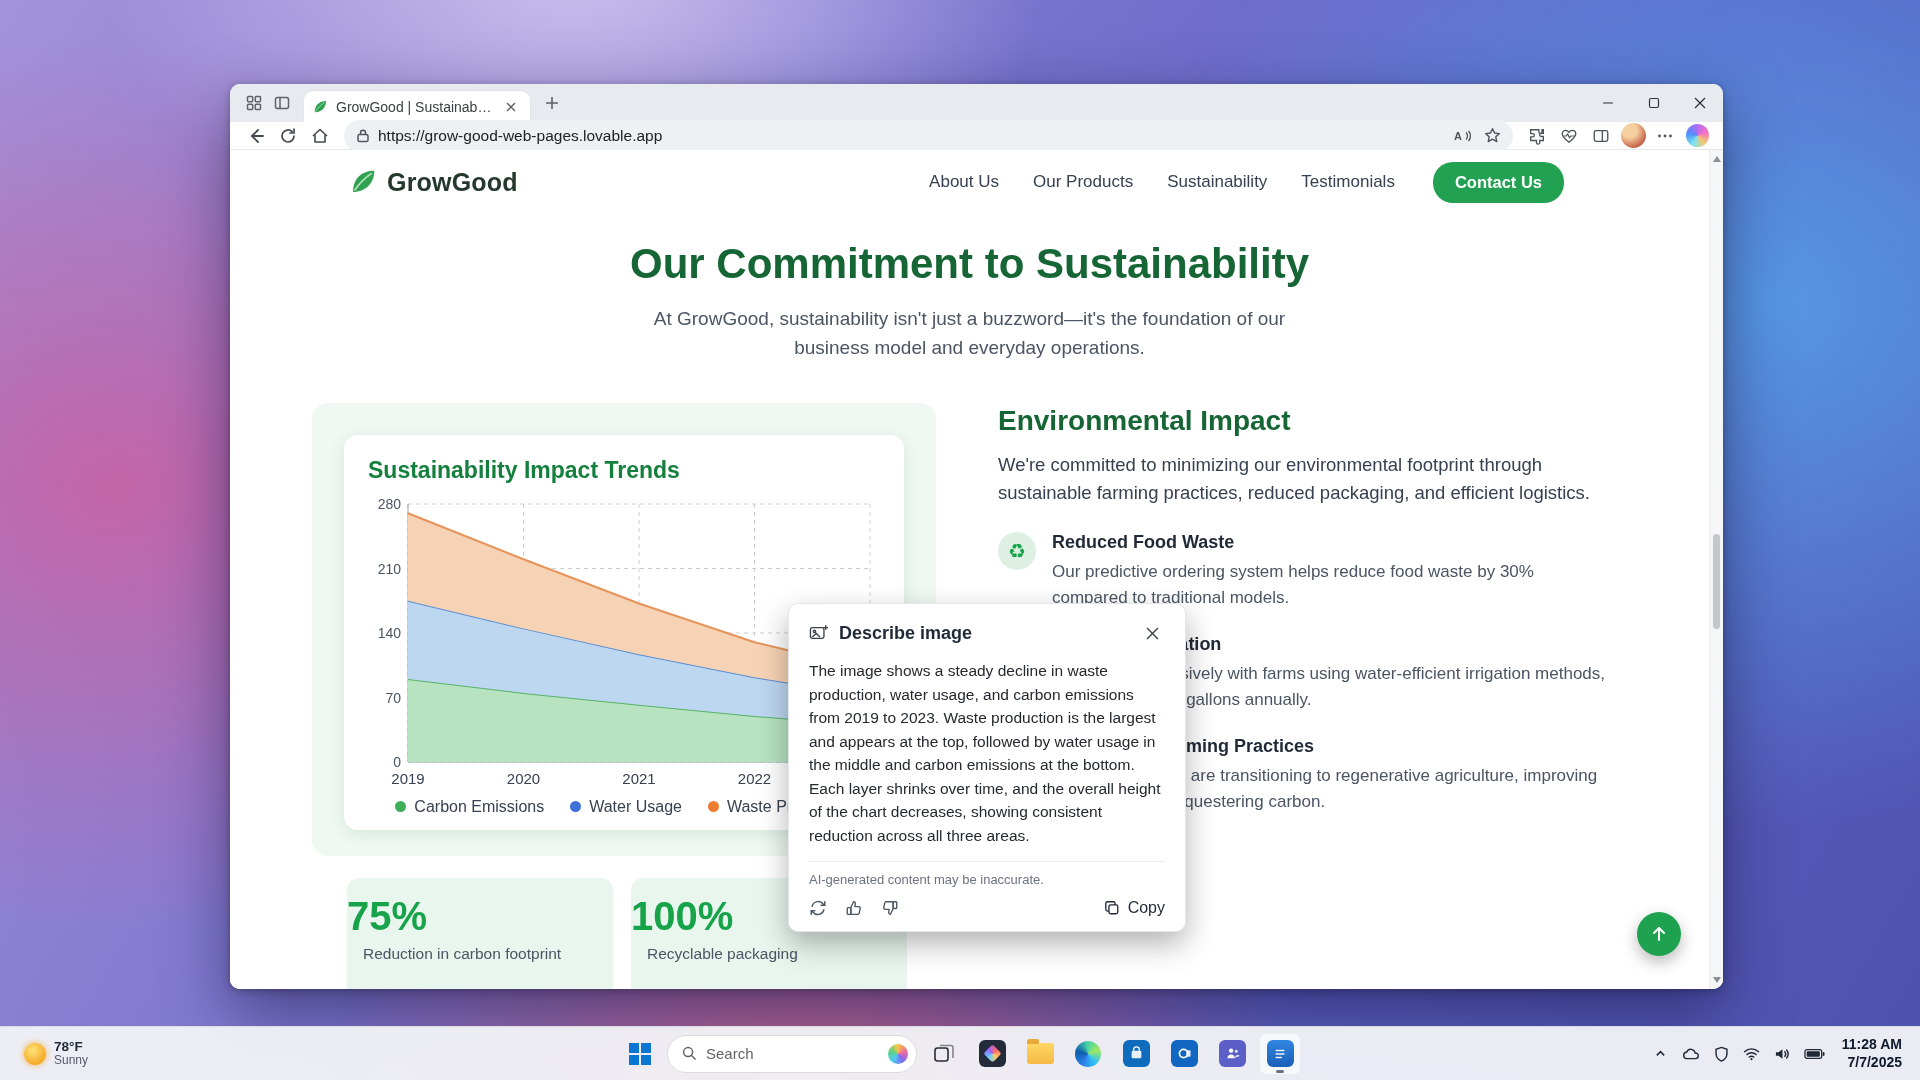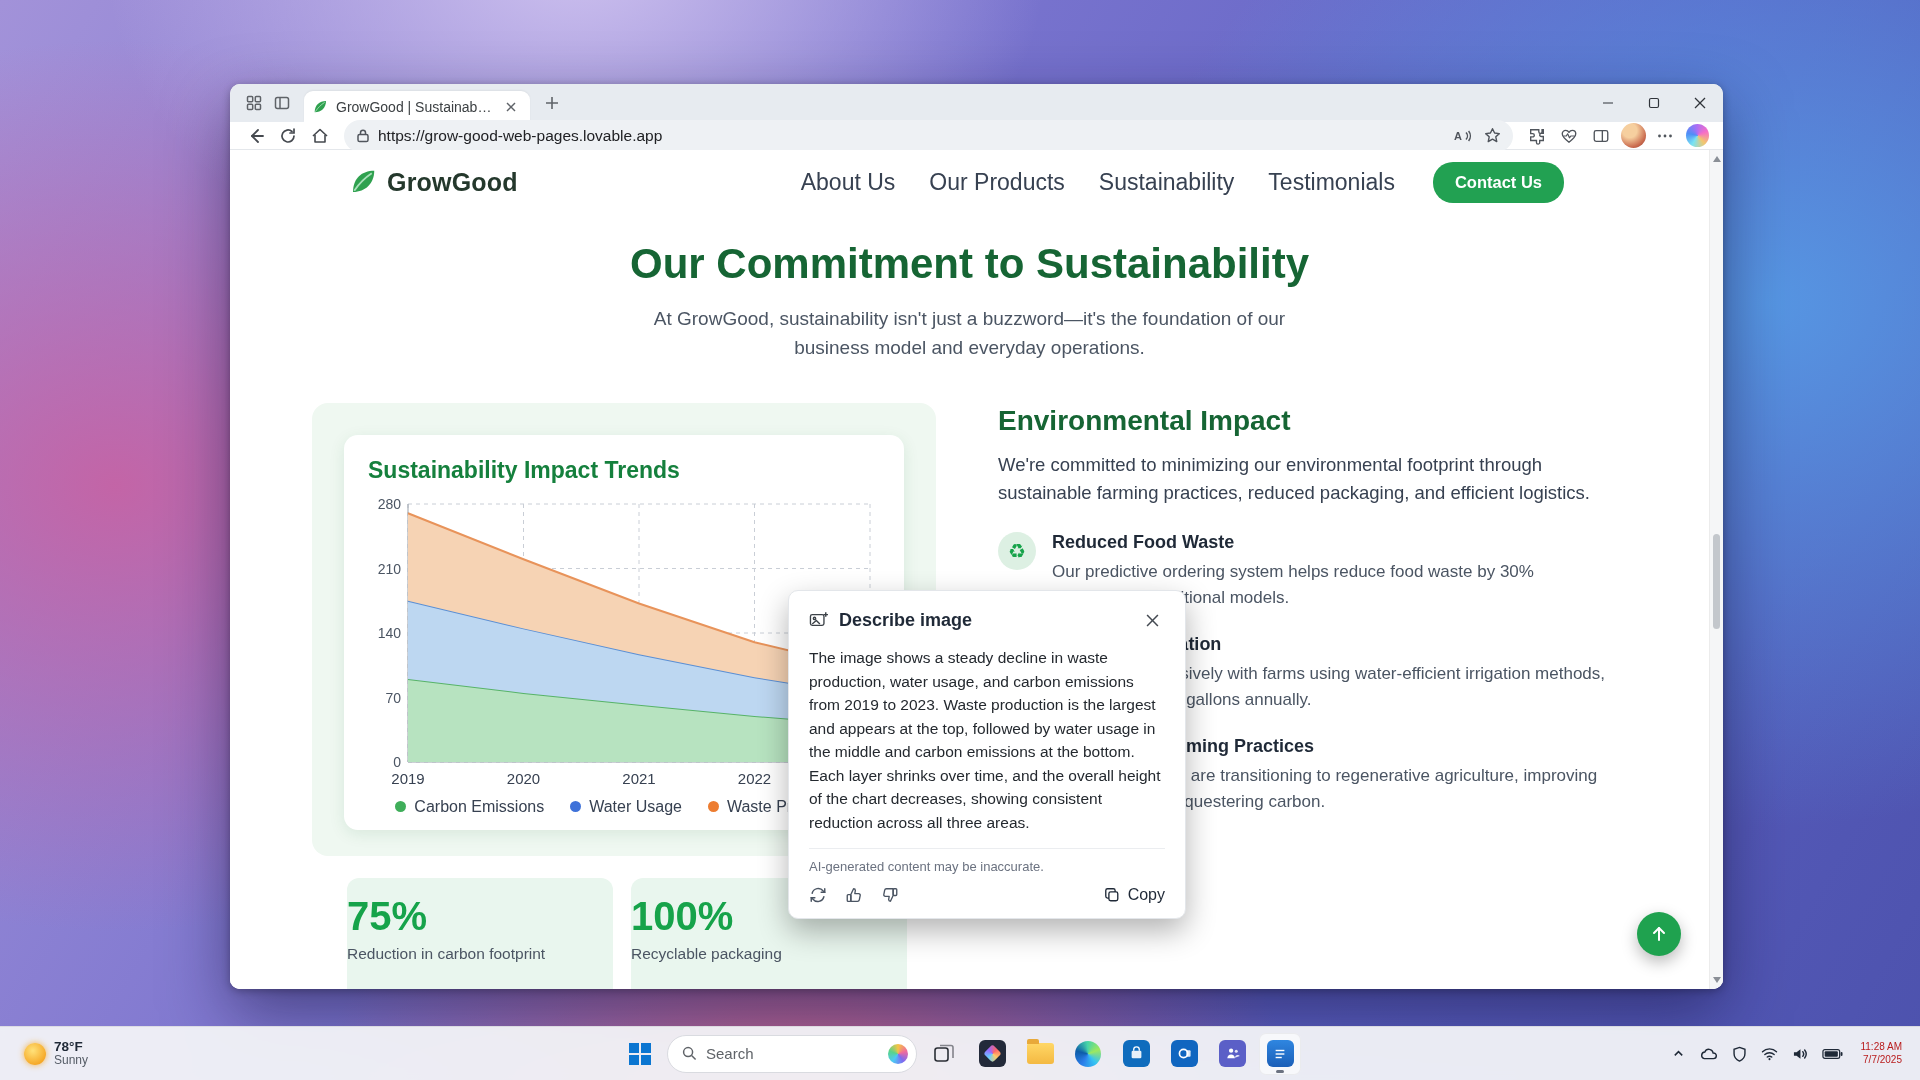--- a/index.html
+++ b/index.html
@@ -40,21 +40,21 @@
   .copilot { width:23px; height:23px; border-radius:50%; background:conic-gradient(from 210deg, #79e3f2, #4e8ef7, #a96ef5, #f76ec7, #f2c76e, #79e3f2); flex:none; }
 
   
   .page { position:relative; flex:1; background:#fff; overflow:hidden; }
   .page-inner { position:absolute; left:0; top:0; right:14px; bottom:0; overflow:hidden; background:#fff; }
 
   .site-nav { height:64px; display:flex; align-items:center; padding:0 145px 0 118px; }
   .brand { display:flex; align-items:center; gap:9px; }
   .brand-text { font-size:25px; font-weight:700; color:#24382c; letter-spacing:.2px; }
   .nav-links { margin-left:auto; display:flex; align-items:center; gap:34px; }
-  .nav-link { font-size:23px; color:#374151; }
+  .nav-link { font-size:17px; color:#374151; }
   .cta-btn { margin-left:38px; background:#22a152; color:#fff; font-size:16.5px; font-weight:600; padding:11px 22px; border-radius:20px; }
 
   .hero-title { margin-top:26px; text-align:center; font-size:42px; font-weight:800; color:#166534; }
   .hero-sub { margin:16px auto 0; max-width:690px; text-align:center; font-size:19px; line-height:1.55; color:#4b5563; }
 
   .content-row { display:flex; margin:40px 0 0 82px; align-items:flex-start; }
   .chart-zone { width:624px; flex:none; background:#eff8f1; border-radius:16px; padding:32px 32px 26px; }
   .chart-card { background:#fff; border-radius:14px; padding:22px 24px 14px; box-shadow:0 4px 16px rgba(22,101,52,.10); }
   .chart-title { font-size:23px; font-weight:700; color:#15803d; }
   .chart-svg { width:512px; height:300px; margin-top:8px; display:block; }
@@ -63,41 +63,41 @@
   .ylab { font:14px "Liberation Sans",sans-serif; fill:#4b5563; text-anchor:end; }
   .xlab { font:15px "Liberation Sans",sans-serif; fill:#374151; text-anchor:middle; }
   .chart-legend { display:flex; justify-content:center; gap:26px; margin-top:6px; font-size:16px; color:#374151; }
   .lg-item { display:flex; align-items:center; gap:8px; white-space:nowrap; }
   .lg-dot { width:11px; height:11px; border-radius:50%; flex:none; }
 
   .stats-row { display:flex; gap:18px; margin:22px 0 0 117px; }
   .stat-card { background:#e9f6ee; border-radius:12px; padding-top:16px; height:130px; }
   .stat-card.c1 { width:266px; } .stat-card.c2 { width:276px; }
   .stat-value { font-size:40px; font-weight:800; color:#16a34a; }
-  .stat-label { margin-top:6px; font-size:15.5px; color:#4b5563; }
+  .stat-label { margin-top:6px; font-size:15.5px; color:#4b5563;margin-left:16px; }
 
   .impact-col { width:612px; margin-left:62px; padding-top:2px; }
   .impact-title { font-size:28px; font-weight:700; color:#166534; }
   .impact-intro { margin-top:14px; font-size:18.5px; line-height:1.5; color:#374151; }
   .features { margin-top:26px; }
   .feature { display:flex; gap:16px; margin-bottom:24px; }
   .f-icon { width:38px; height:38px; border-radius:50%; background:#ddf0e3; color:#16a34a; display:flex; align-items:center; justify-content:center; font-size:20px; flex:none; }
   .f-title { font-size:18px; font-weight:700; color:#1f2937; }
   .f-text { margin-top:6px; font-size:17px; line-height:1.5; color:#4b5563; }
 
   
   .scrollbar { position:absolute; right:0; top:0; bottom:0; width:14px; background:#f5f6f7; border-left:1px solid #ececec; }
   .sb-arrow { position:absolute; left:0; width:14px; height:14px; display:flex; align-items:center; justify-content:center; }
   .sb-up { top:2px; } .sb-down { bottom:2px; }
   .tri-up { width:0;height:0;border-left:4px solid transparent;border-right:4px solid transparent;border-bottom:6px solid #8a8f96; }
   .tri-down { width:0;height:0;border-left:4px solid transparent;border-right:4px solid transparent;border-top:6px solid #8a8f96; }
   .sb-thumb { position:absolute; left:3px; right:3px; top:384px; height:95px; border-radius:6px; background:#c3c7cc; }
 
   
-  .popup { position:absolute; left:558px; top:440px; width:398px; background:#fff; border:1px solid #e3e6ea;
+  .popup { position:absolute; left:558px; top:453px; width:398px; background:#fff; border:1px solid #e3e6ea;
     border-radius:10px; box-shadow:0 12px 30px rgba(0,0,0,.30); padding:16px 20px 10px; z-index:6; }
   .p-head { display:flex; align-items:center; }
   .p-title { margin-left:10px; font-size:18px; font-weight:600; color:#1f2937; }
   .p-close { margin-left:auto; width:26px; height:26px; display:flex; align-items:center; justify-content:center; color:#444a52; border-radius:5px; }
   .p-body { margin-top:13px; font-size:15.5px; line-height:1.52; color:#24292f; }
   .p-foot { margin-top:14px; padding-top:10px; border-top:1px solid #ebedf0; }
   .p-disclaimer { font-size:13px; color:#6b7280; }
   .p-actions { display:flex; align-items:center; gap:18px; margin-top:12px; padding-bottom:4px; color:#4b5563; }
   .p-act { display:flex; align-items:center; color:#4b5563; }
   .copy-btn { margin-left:auto; display:flex; align-items:center; gap:8px; font-size:16px; color:#1f2937; }
@@ -126,21 +126,21 @@
   .spark { width:20px; height:20px; border-radius:50%; background:conic-gradient(#f6c444, #ef6a9e, #7e6af0, #4ec9f5, #59d38b, #f6c444); }
   .app-sq { width:27px; height:27px; border-radius:6px; display:flex; align-items:center; justify-content:center; }
   .folder { width:27px; height:21px; border-radius:3px; background:linear-gradient(#ffd766, #f4b942); position:relative; }
   .folder::before { content:""; position:absolute; top:-4px; left:0; width:12px; height:5px; border-radius:2px 2px 0 0; background:#e8a93a; }
   .edge-ball { width:26px; height:26px; border-radius:50%; background:conic-gradient(from 140deg, #35c3f3, #2b7de9, #0d5ca9, #46d3a8, #9ee85f, #35c3f3); }
   .photos-sq { background:#232a3a; } .photos-sq i { width:13px; height:13px; transform:rotate(45deg); background:conic-gradient(#f66,#fc6,#6cf,#96f,#f66); display:block; border-radius:3px; }
   .store-sq { background:#0f6cbd; } .outlook-sq { background:#1066c0; } .teams-sq { background:#5b5fc7; } .word-sq { background:linear-gradient(#2f86e0,#1b5fb8); }
   .tb-right { position:absolute; right:10px; display:flex; align-items:center; gap:4px; }
   .tray-btn { height:36px; padding:0 5px; display:flex; align-items:center; justify-content:center; border-radius:6px; color:#1f2937; }
   .clock { display:flex; flex-direction:column; align-items:flex-end; line-height:1.25; padding:3px 8px; border-radius:6px; }
-  .clock span { font-size:10px; color:#b91c1c; }
+  .clock span { font-size:14px; color:#0f172a;font-weight:bold; }
 
   svg.ic { display:block; }
 </style>
 </head>
 <body>
 
 <div class="desktop">
 
   <div class="browser">
 

